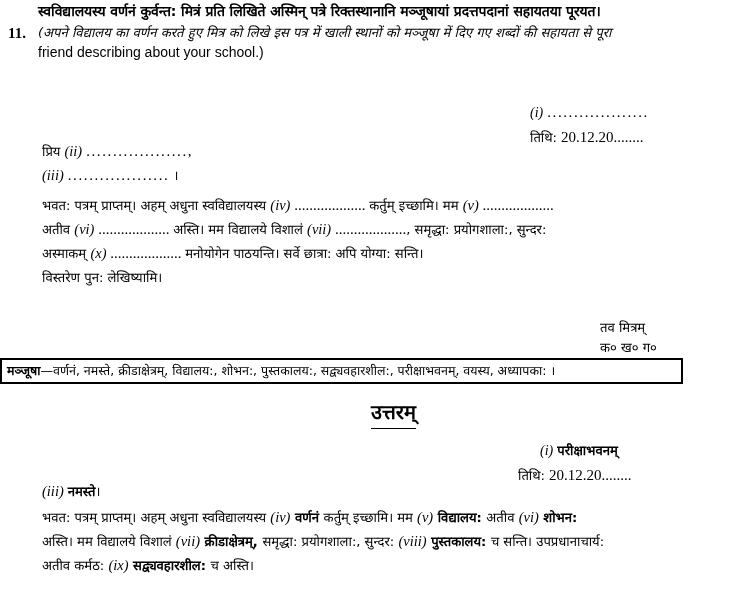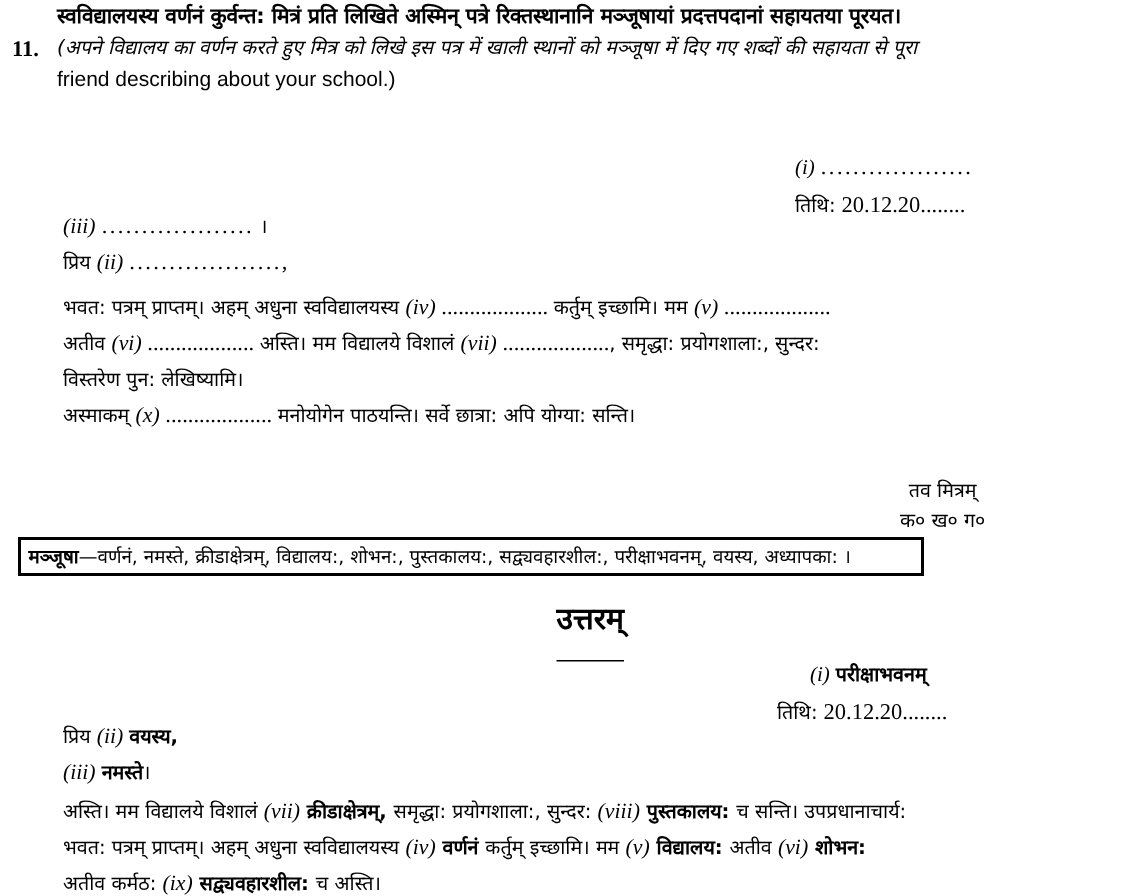--- a/index.html
+++ b/index.html
@@ -108,23 +108,23 @@
     line-height: 1.0;
     margin-bottom: 8px;
   }
   .hi { font-family: "DejaVu Sans", sans-serif; font-size: 13.1px; }
   .rm { font-family: "Liberation Serif", serif; font-size: 15px; }
   .num { font-family: "Liberation Serif", serif; font-style: italic; font-size: 14.5px; }
 
   
   .box {
     position: absolute;
-    left: 12px;
+    left: 0;
     top: 358px;
-    width: 604px;
+    width: 683px;
     border: 2.2px solid #000;
     box-sizing: border-box;
     padding: 4px 5px 5px 5px;
     background: #fff;
   }
   .box-inner {
     font-family: "DejaVu Sans", sans-serif;
     font-size: 12.5px;
     white-space: nowrap;
     line-height: 1.05;
@@ -137,27 +137,27 @@
     left: 0;
     top: 398px;
     width: 755px;
     text-align: center;
     font-family: "DejaVu Sans", sans-serif;
     font-size: 20px;
     font-weight: bold;
   }
   .uttaram span {
     border-bottom: 1.6px solid #000;
-    padding-bottom: 16px;
+    padding-bottom: 4px;
     margin-left: 32px;
   }
 
   .sig {
     position: absolute;
-    text-align: center;
+    text-align: left;
     white-space: nowrap;
     line-height: 1.5;
   }
 </style>
 </head>
 <body>
 
 <div class="page">
 
   <div class="q-wrap">
@@ -178,38 +178,38 @@
     </div>
     <div class="ln">
       <span class="hi">तिथि:</span>
       <span class="rm">20.12.20........</span>
     </div>
   </div>
 
   <div class="letter" style="top:143px;">
 
     <div class="ln">
+      <span class="hi">प्रिय</span>
+      <span class="num">(ii)</span>
+      <span class="dots rm">...................</span><span class="rm">,</span>
+    </div>
+
+    <div class="ln">
       <span class="num">(iii)</span>
       <span class="dots rm">...................</span>
       <span class="hi">।</span>
     </div>
 
-    <div class="ln">
-      <span class="hi">प्रिय</span>
-      <span class="num">(ii)</span>
-      <span class="dots rm">...................</span><span class="rm">,</span>
-    </div>
-
     <div style="height:6px"></div>
 
     <div id="q-body-lines">
         <div class="ln"><span class="hi">भवत: पत्रम् प्राप्तम्। अहम् अधुना स्वविद्यालयस्य </span><span class="num">(iv)</span><span class="rm"> ................... </span><span class="hi">कर्तुम् इच्छामि। मम </span><span class="num">(v)</span><span class="rm"> ...................</span></div>
         <div class="ln"><span class="hi">अतीव </span><span class="num">(vi)</span><span class="rm"> ................... </span><span class="hi">अस्ति। मम विद्यालये विशालं </span><span class="num">(vii)</span><span class="rm"> ...................</span><span class="hi">, समृद्धा: प्रयोगशाला:, सुन्दर:</span></div>
+        <div class="ln"><span class="hi">अस्माकम् </span><span class="num">(x)</span><span class="rm"> ................... </span><span class="hi">मनोयोगेन पाठयन्ति। सर्वे छात्रा: अपि योग्या: सन्ति।</span></div>
         <div class="ln"><span class="hi">विस्तरेण पुन: लेखिष्यामि।</span></div>
-        <div class="ln"><span class="hi">अस्माकम् </span><span class="num">(x)</span><span class="rm"> ................... </span><span class="hi">मनोयोगेन पाठयन्ति। सर्वे छात्रा: अपि योग्या: सन्ति।</span></div>
       </div>
   </div>
 
   <div class="sig" style="left:600px; top:318px;">
     <div class="hi">तव मित्रम्</div>
     <div class="hi">क० ख० ग०</div>
   </div>
 
   <div class="box">
     <div class="box-inner">
@@ -227,29 +227,24 @@
       <span class="hi bold">परीक्षाभवनम्</span>
     </div>
     <div class="ln" style="margin-left:-22px">
       <span class="hi">तिथि:</span>
       <span class="rm">20.12.20........</span>
     </div>
   </div>
 
   <div class="letter" style="top:483px;">
     <div class="ln">
-      <span class="hi">प्रिय</span>
-      <span class="num">(ii)</span>
-      <span class="hi bold">वयस्य,</span>
-    </div>
-    <div class="ln">
       <span class="num">(iii)</span>
       <span class="hi bold">नमस्ते</span><span class="hi">।</span>
     </div>
     <div style="height:2px"></div>
     <div id="a-body-lines">
+        <div class="ln"><span class="hi">भवत: पत्रम् प्राप्तम्। अहम् अधुना स्वविद्यालयस्य </span><span class="num">(iv)</span><span class="hi bold"> वर्णनं </span><span class="hi">कर्तुम् इच्छामि। मम </span><span class="num">(v)</span><span class="hi bold"> विद्यालय: </span><span class="hi">अतीव </span><span class="num">(vi)</span><span class="hi bold"> शोभन:</span></div>
         <div class="ln"><span class="hi">अस्ति। मम विद्यालये विशालं </span><span class="num">(vii)</span><span class="hi bold"> क्रीडाक्षेत्रम्, </span><span class="hi">समृद्धा: प्रयोगशाला:, सुन्दर: </span><span class="num">(viii)</span><span class="hi bold"> पुस्तकालय: </span><span class="hi">च सन्ति। उपप्रधानाचार्य:</span></div>
-        <div class="ln"><span class="hi">भवत: पत्रम् प्राप्तम्। अहम् अधुना स्वविद्यालयस्य </span><span class="num">(iv)</span><span class="hi bold"> वर्णनं </span><span class="hi">कर्तुम् इच्छामि। मम </span><span class="num">(v)</span><span class="hi bold"> विद्यालय: </span><span class="hi">अतीव </span><span class="num">(vi)</span><span class="hi bold"> शोभन:</span></div>
         <div class="ln"><span class="hi">अतीव कर्मठ: </span><span class="num">(ix)</span><span class="hi bold"> सद्व्यवहारशील: </span><span class="hi">च अस्ति।</span></div>
       </div>
   </div>
 
 </div>
 
 </body></html>

